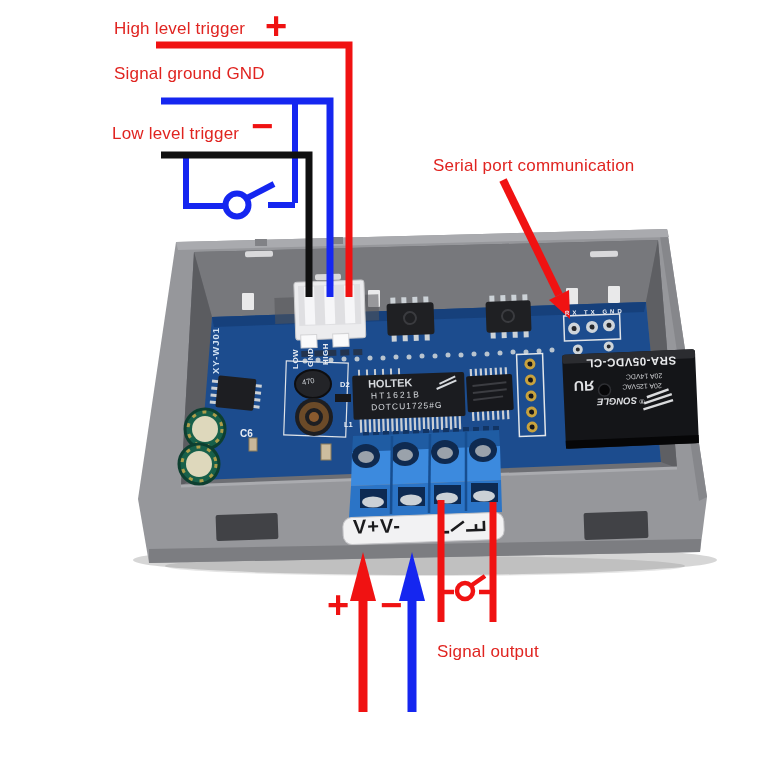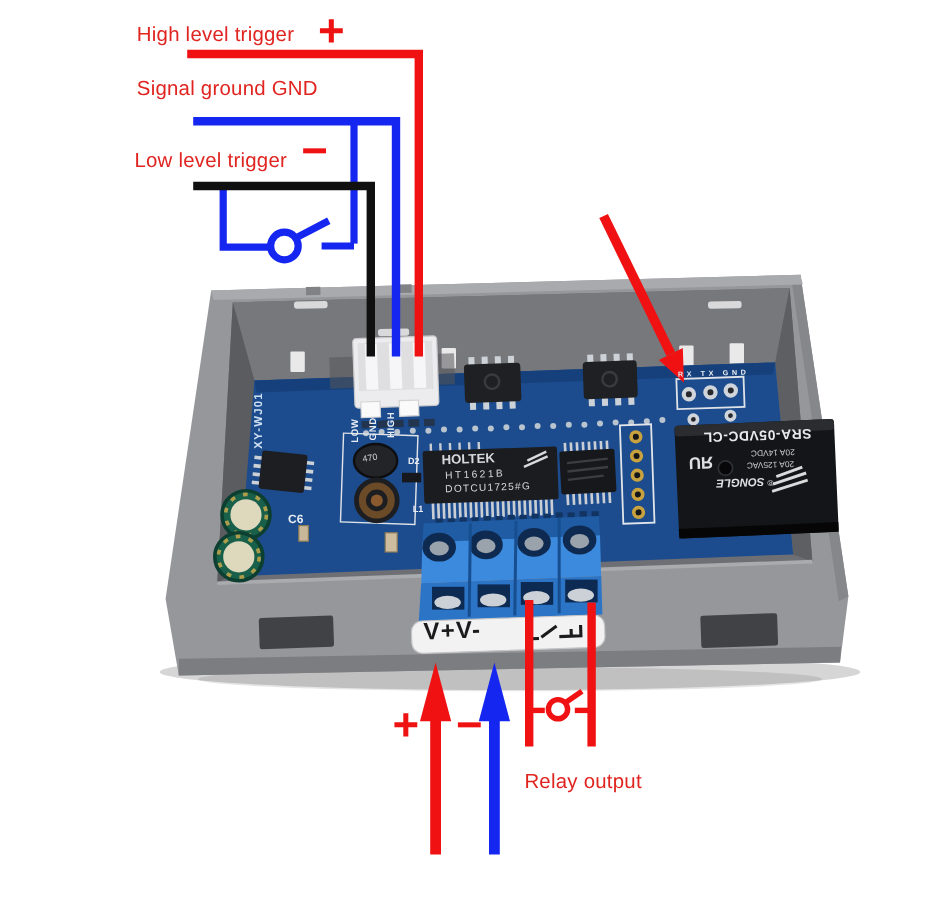--- a/index.html
+++ b/index.html
@@ -377,22 +377,23 @@
   </svg>
 
   <div class="txt ann" style="left:101px;top:19px;">High level trigger</div>
   <div class="txt sign" style="left:252px;top:7px;">+</div>
 
   <div class="txt ann" style="left:99px;top:124px;">Low level trigger</div>
 
   <div class="txt ann" style="left:101px;top:64px;">Signal ground GND</div>
   <div class="txt sign" style="left:238px;top:107px;">−</div>
 
-
-  <div class="txt ann" style="left:424px;top:642px;">Relay output</div>
+  <div class="txt ann" style="left:420px;top:156px;">Serial port communication</div>
+
+  <div class="txt ann" style="left:424px;top:642px;">Signal output</div>
 
   <div class="txt sign" style="left:314px;top:586px;">+</div>
   <div class="txt sign" style="left:367px;top:586px;">−</div>
 
   <div class="txt silk vlab" style="left:197px;top:374px;font-size:9.5px;color:#cfe0f2;letter-spacing:1px;">XY-WJ01</div>
   <div class="txt silk vlab" style="left:278px;top:369px;">LOW</div>
   <div class="txt silk vlab" style="left:293px;top:367px;">GND</div>
   <div class="txt silk vlab" style="left:308px;top:365px;">HIGH</div>
   <div class="txt silk" style="left:552px;top:309px;font-size:6px;letter-spacing:3px;transform:rotate(-2deg);">RX TX GND</div>
 

